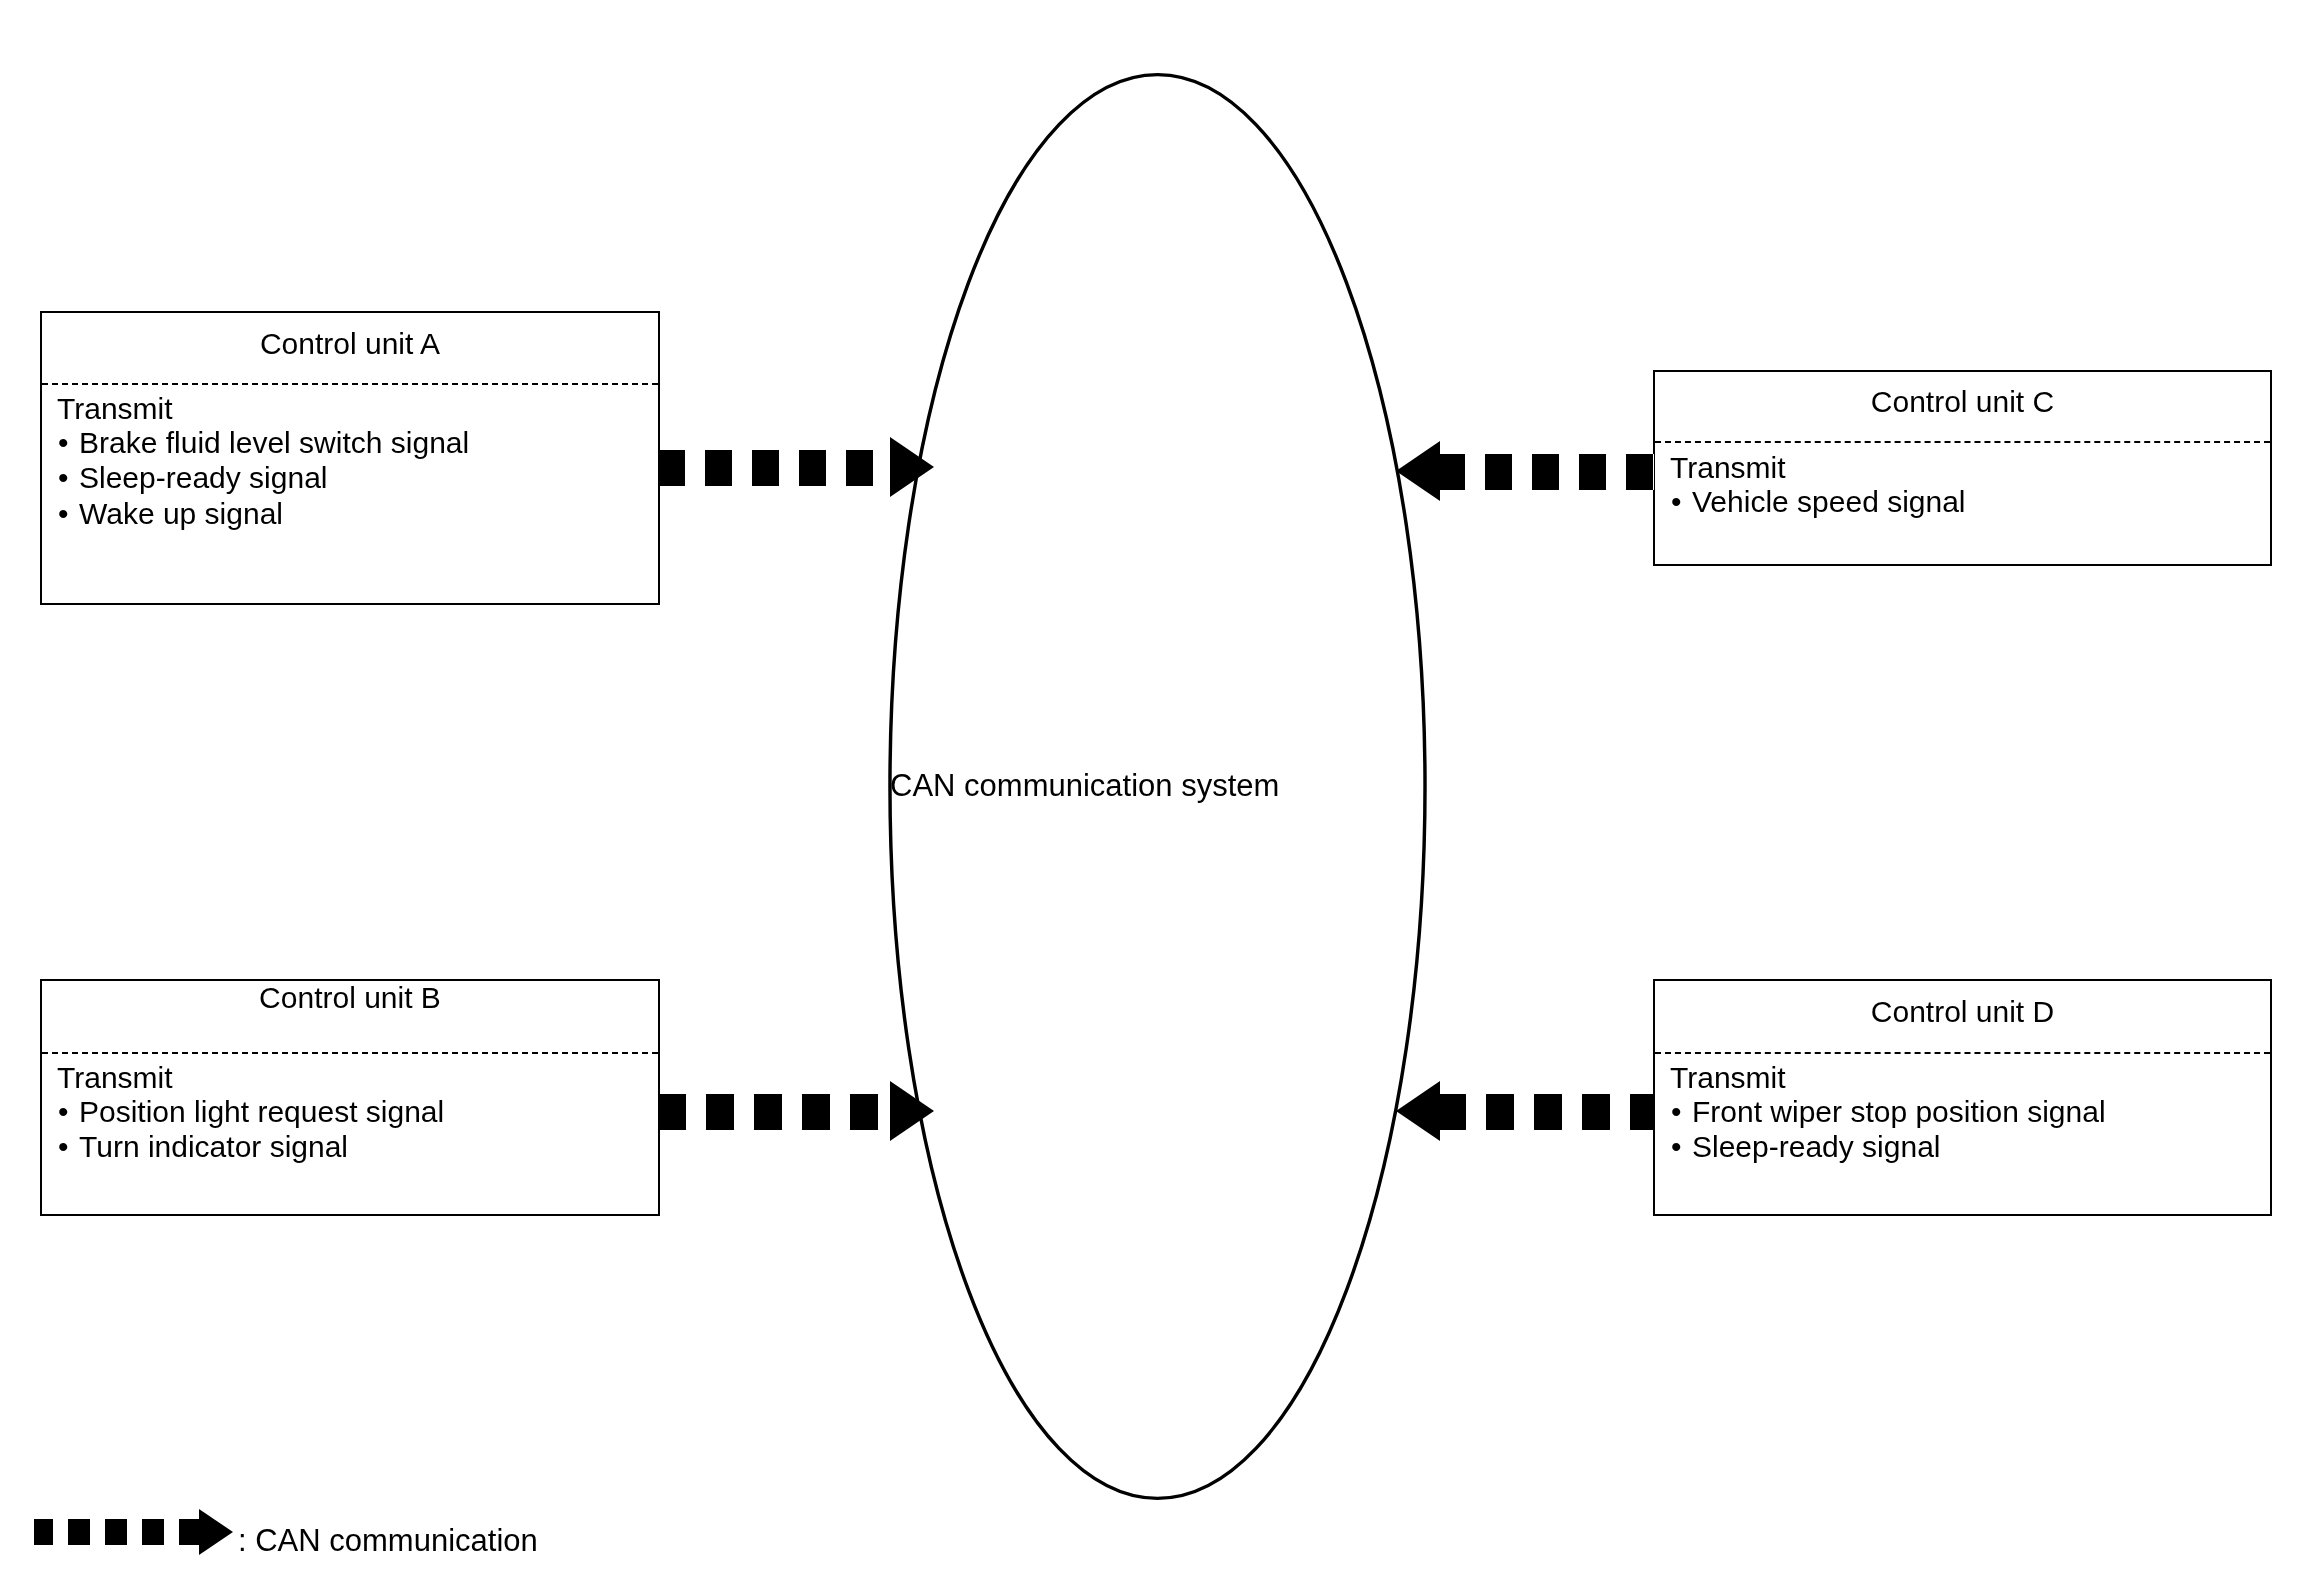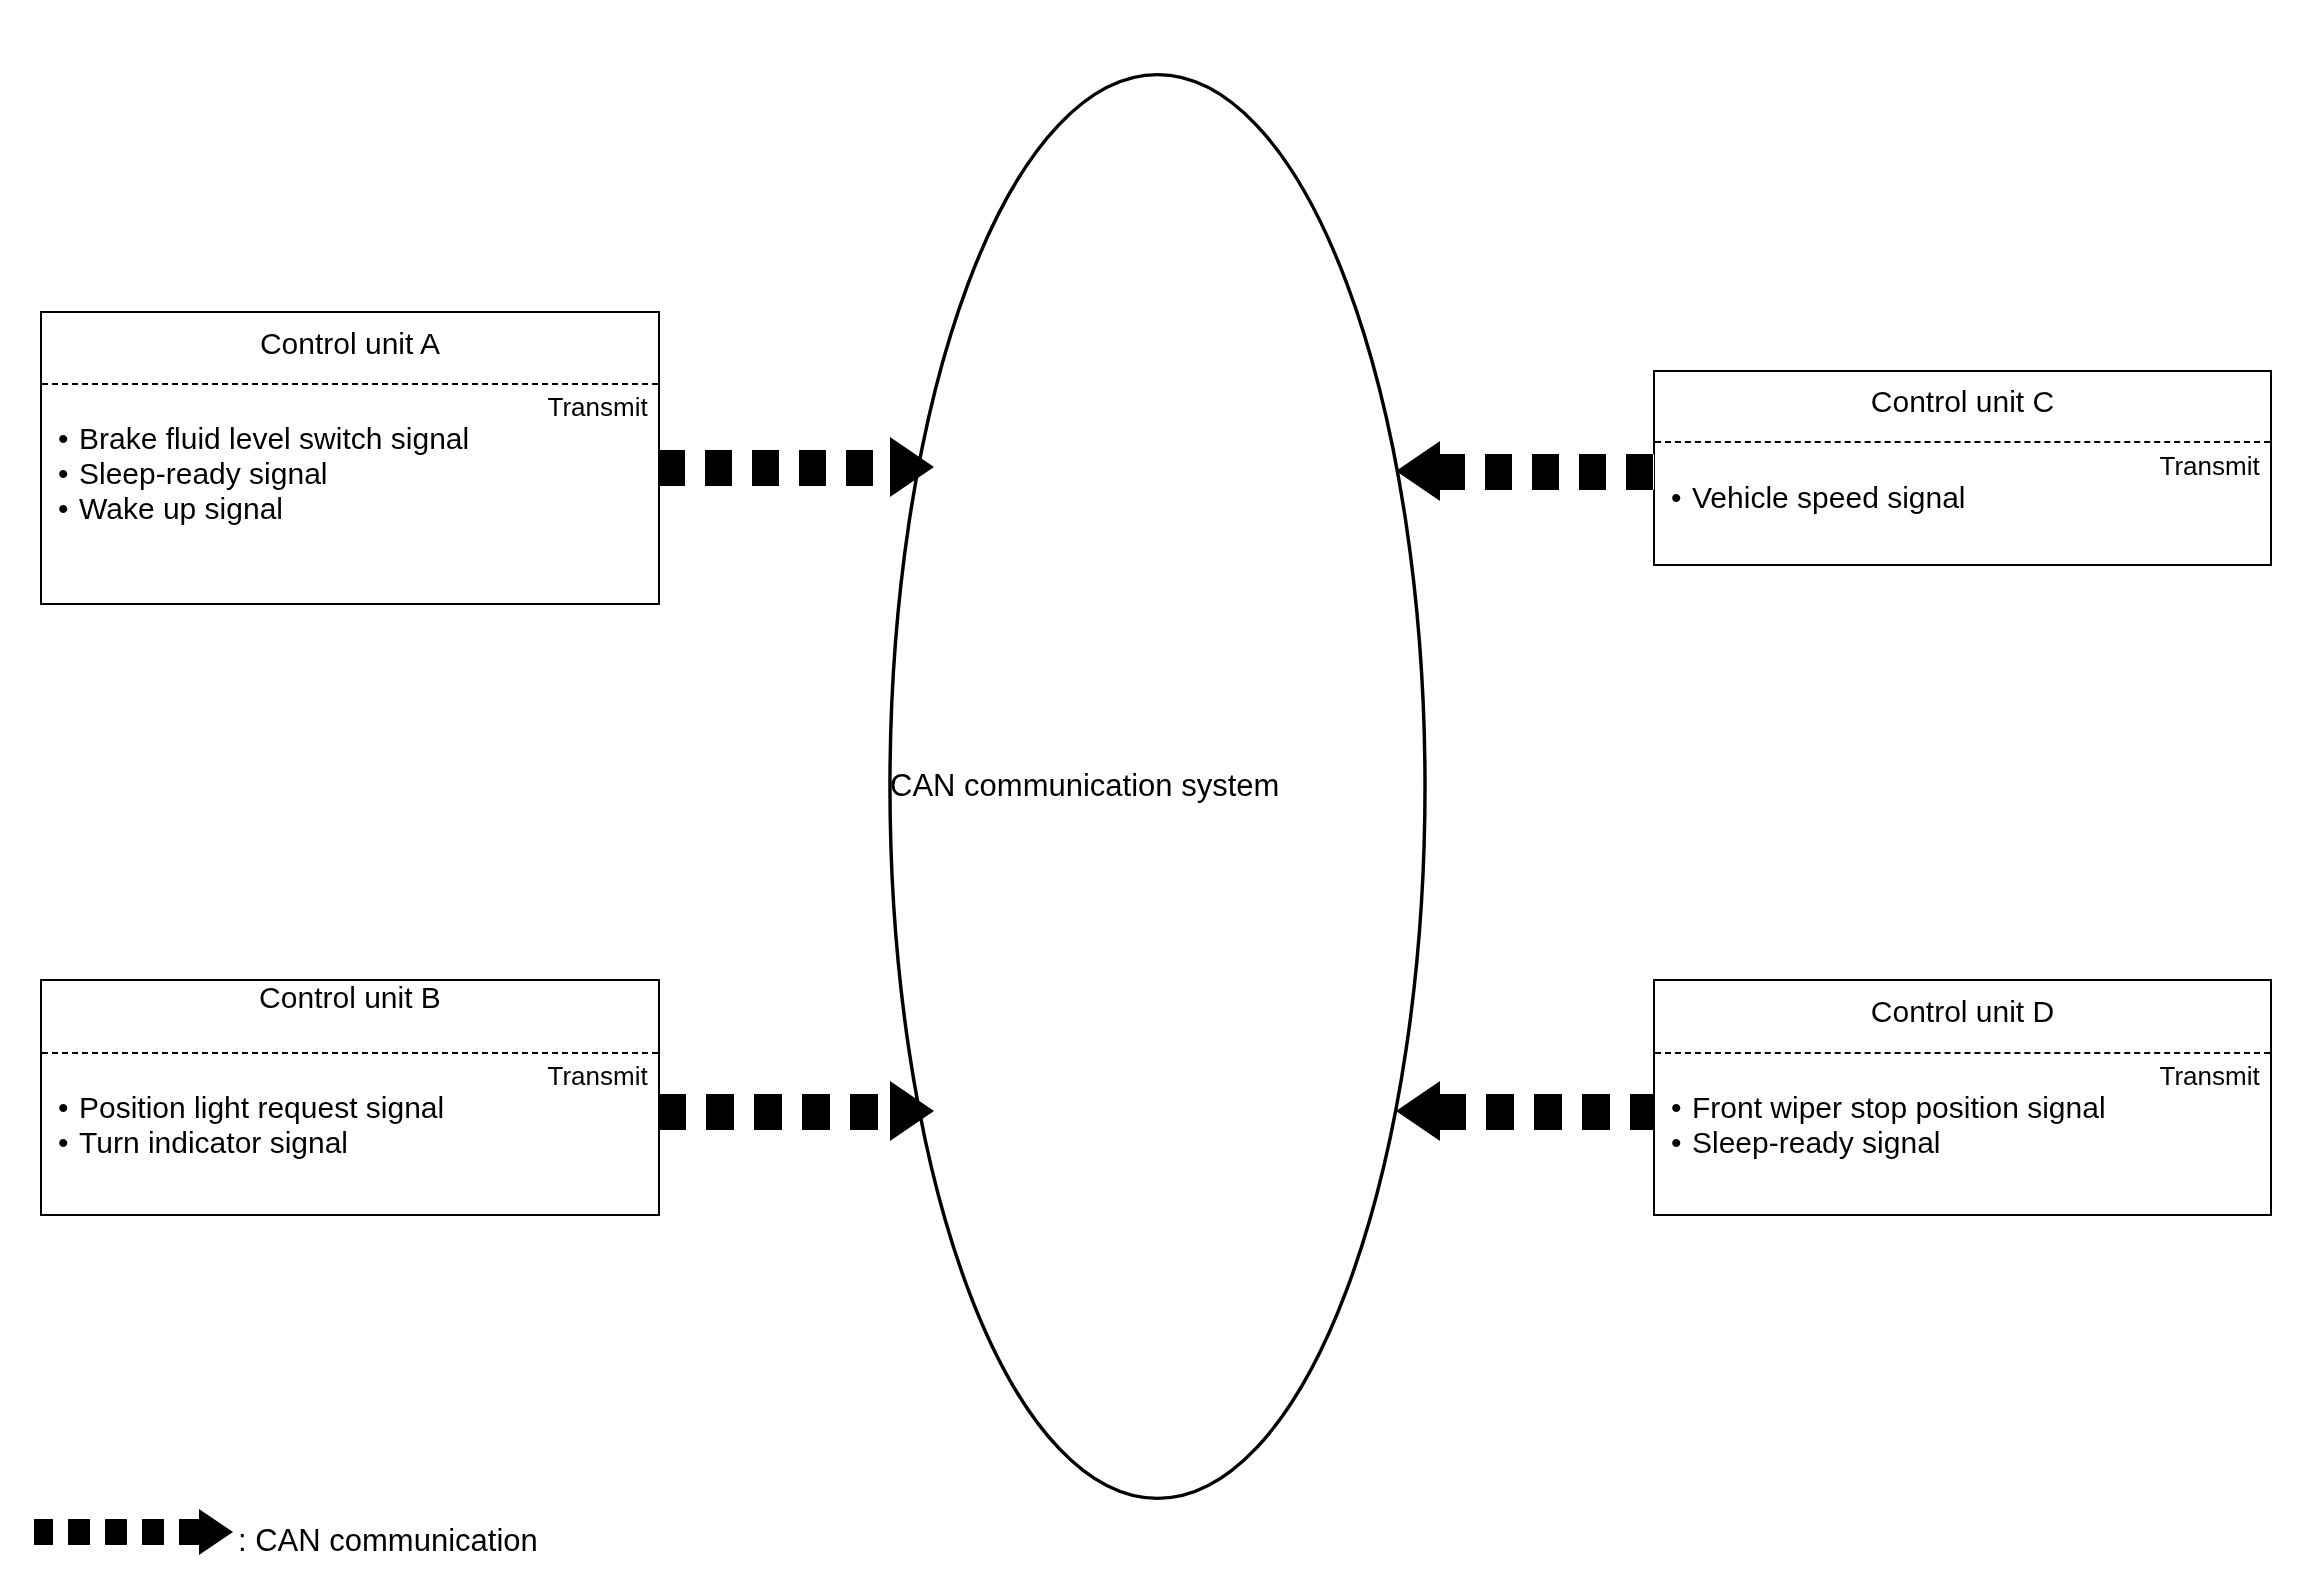--- a/index.html
+++ b/index.html
@@ -39,24 +39,23 @@
     right: 0;
     height: 0;
     border-top: 2.9px dashed #000000;
   }
   .unit-body {
     position: absolute;
     left: 15px;
     right: 10.3px;
   }
   .transmit-label {
-    font-size: 26px;
+    font-size: 30px;
     line-height: 1.08;
     white-space: nowrap;
-    text-align: right;
   }
   .signal-list {
     list-style: none;
     margin: 0;
     padding: 0;
   }
   .signal-list li {
     font-size: 30px;
     line-height: 1.17;
     white-space: nowrap;

